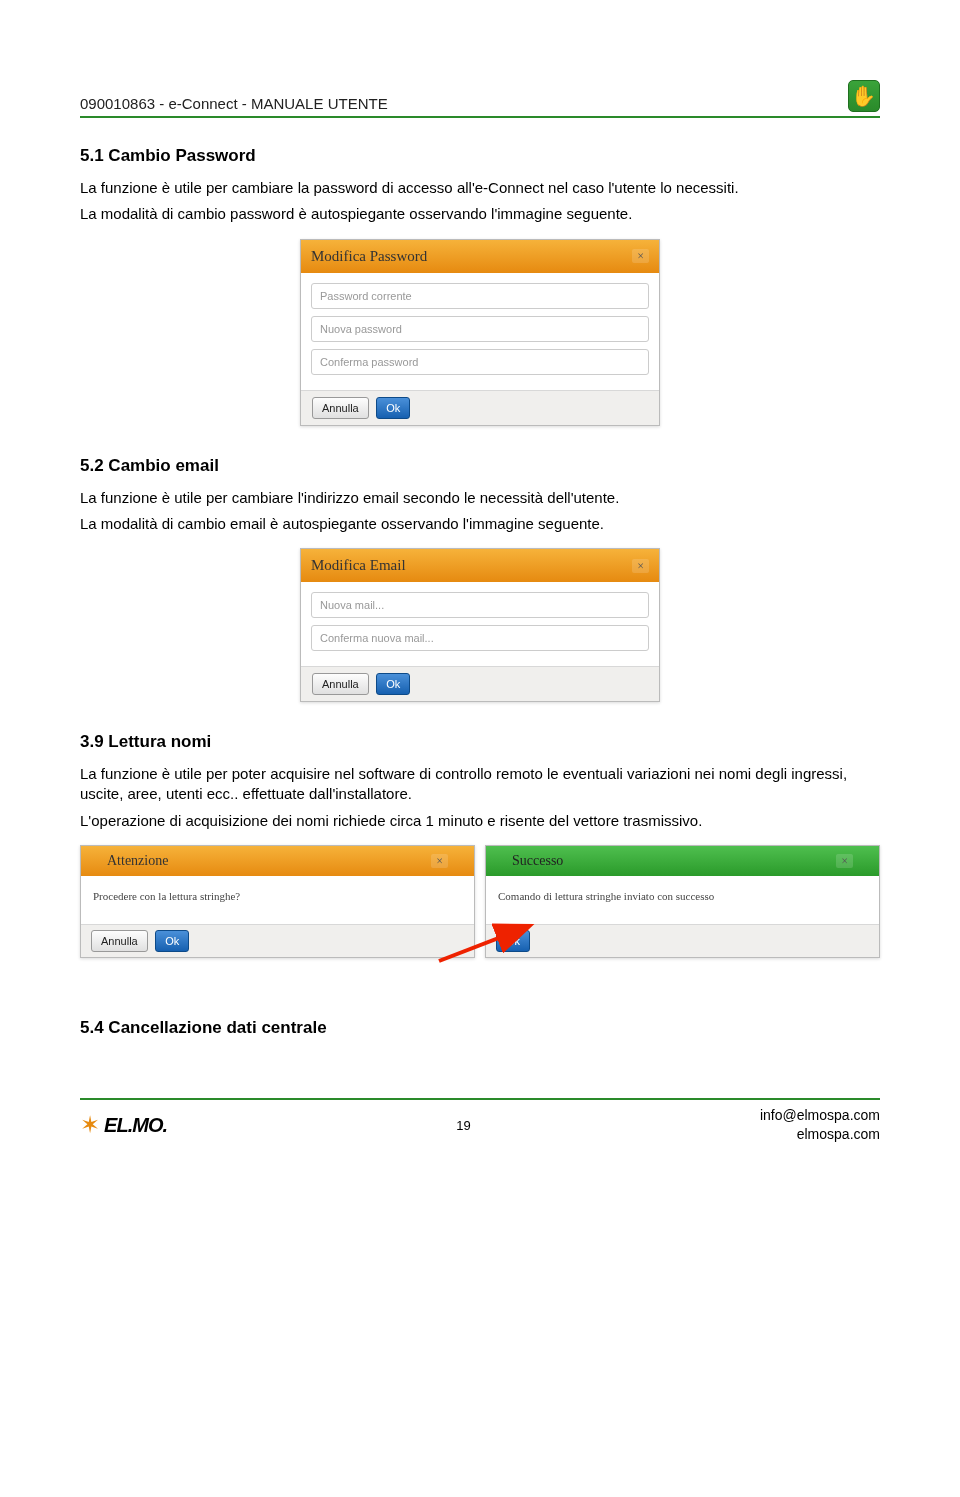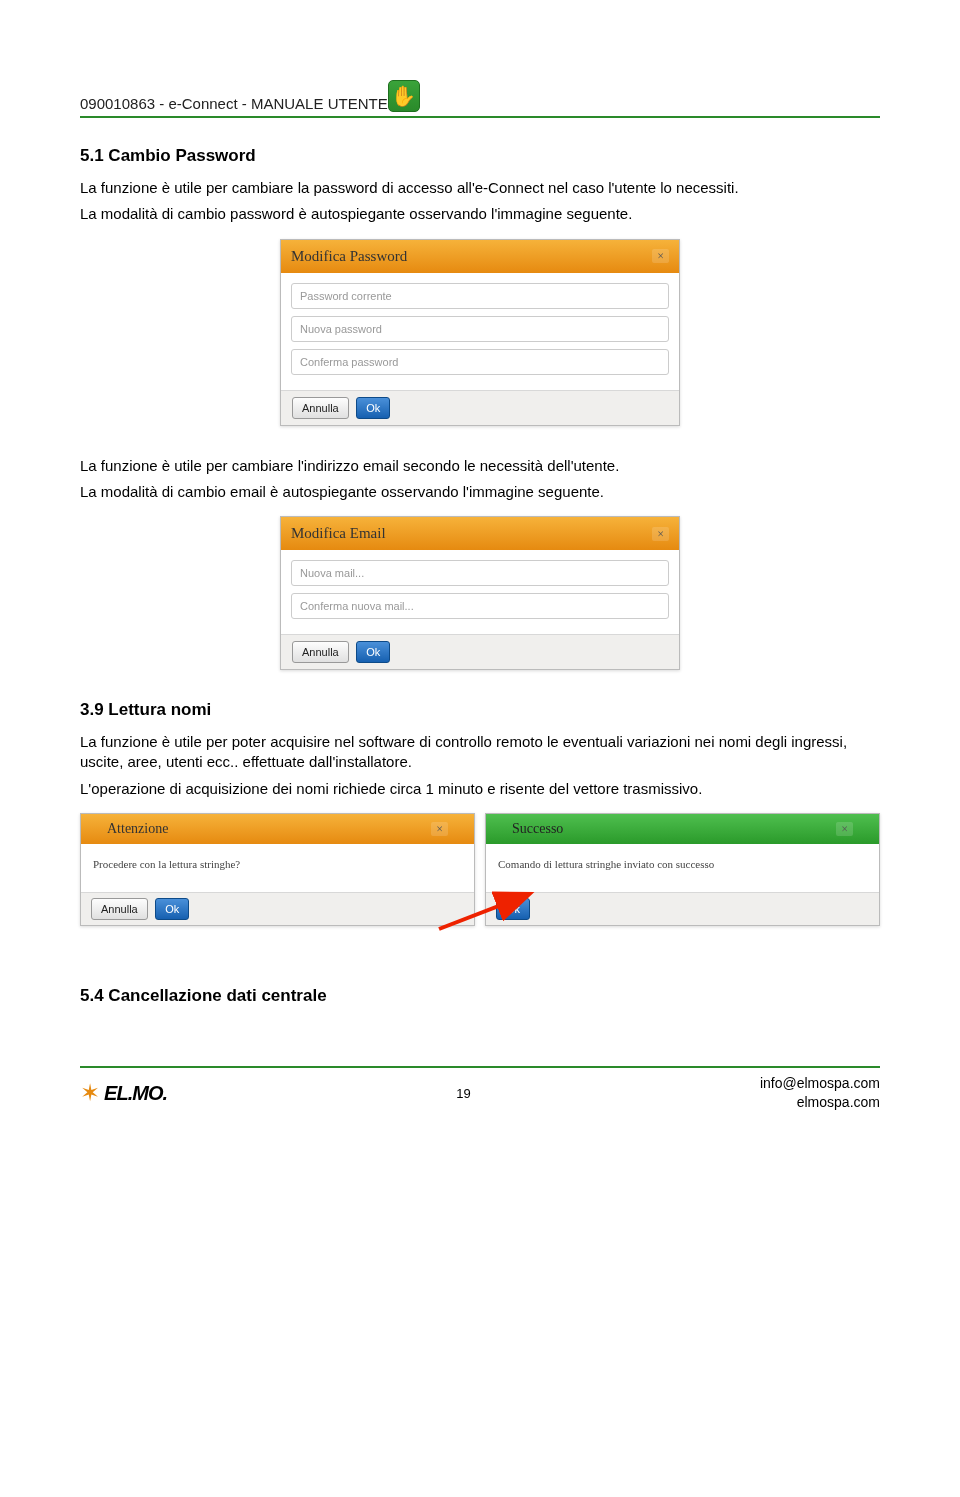--- a/index.html
+++ b/index.html
@@ -1,26 +1,26 @@
 <!DOCTYPE html>
 <html><head>
 <meta charset="utf-8">
 <style>
   * { box-sizing: border-box; margin: 0; padding: 0; }
   body { font-family: Arial, Helvetica, sans-serif; background: #fff; width: 960px; }
   .page { padding: 80px 80px 40px 80px; }
-  .hdr { display: flex; align-items: flex-end; border-bottom: 2px solid #2a8a2a; padding-bottom: 4px; margin-bottom: 28px; }
+  .hdr { display: flex; justify-content: space-between; align-items: flex-end; border-bottom: 2px solid #2a8a2a; padding-bottom: 4px; margin-bottom: 28px; }
   .hdr-text { font-size: 15px; color: #222; }
   .hdr-icon { width: 32px; height: 32px; background: linear-gradient(#3aa33a,#2a8a2a); border-radius: 5px; display: flex; align-items: center; justify-content: center; color: #fff; font-size: 20px; border: 1px solid #1f6f1f; }
   h2 { font-size: 17px; font-weight: bold; margin-bottom: 12px; }
   .uline { }
   p { font-size: 15px; line-height: 1.35; margin-bottom: 6px; }
   .para-block { margin-bottom: 14px; }
 
-  .dialog { width: 400px; margin: 8px auto 30px auto; border: 1px solid #bbb; background: #f7f7f5; box-shadow: 0 1px 3px rgba(0,0,0,0.15); }
+  .dialog { width: 360px; margin: 8px auto 30px auto; border: 1px solid #bbb; background: #f7f7f5; box-shadow: 0 1px 3px rgba(0,0,0,0.15); }
   .dlg-titlebar { background: linear-gradient(#f6b23a,#e68a10); color: #333; font-size: 15px; padding: 8px 10px; display: flex; justify-content: space-between; align-items: center; font-family: "Comic Sans MS", cursive; }
   .dlg-titlebar.green { background: linear-gradient(#4fbf4f,#2a9a2a); color: #222; }
   .dlg-close { font-size: 12px; color: #555; background: rgba(255,255,255,0.15); padding: 1px 5px; border-radius: 2px; cursor: pointer; line-height: 1; }
   .dlg-body { padding: 10px 10px 8px 10px; background: #fff; }
   .dlg-body.msg { padding: 16px 14px 26px 14px; font-size: 12px; color: #444; font-family: "Comic Sans MS", cursive; }
   .dlg-input { width: 100%; padding: 6px 8px; font-size: 11px; color: #888; border: 1px solid #ccc; border-radius: 3px; margin-bottom: 7px; background: #fff; font-family: Arial; }
   .dlg-input::placeholder { color: #999; }
   .dlg-footer { border-top: 1px solid #d8d8d8; background: #f0efed; padding: 6px 8px; text-align: left; }
   .btn { display: inline-block; font-size: 11px; padding: 4px 9px; border: 1px solid #999; border-radius: 3px; margin-left: 3px; cursor: pointer; background: linear-gradient(#fdfdfd,#e0e0e0); color: #222; }
   .btn-ok { background: linear-gradient(#4a90d9,#1660b0); color: #fff; border-color: #0d4a88; }
@@ -67,20 +67,21 @@
       <input class="dlg-input" placeholder="Nuova password" style="">
       <input class="dlg-input" placeholder="Conferma password" style="">
     </div>
     <div class="dlg-footer">
       <span class="btn">Annulla</span>
       <span class="btn btn-ok">Ok</span>
     </div>
   </div>
 
 
+  <h2><span class="uline">5.2 Cambio email</span></h2>
   <div class="para-block">
     <p>La funzione è utile per cambiare l'indirizzo email secondo le necessità dell'utente.</p>
     <p>La modalità di cambio email è autospiegante osservando l'immagine seguente.</p>
   </div>
 
   <div class="dialog">
     <div class="dlg-titlebar">
       <span>Modifica Email</span>
       <span class="dlg-close">×</span>
     </div>

